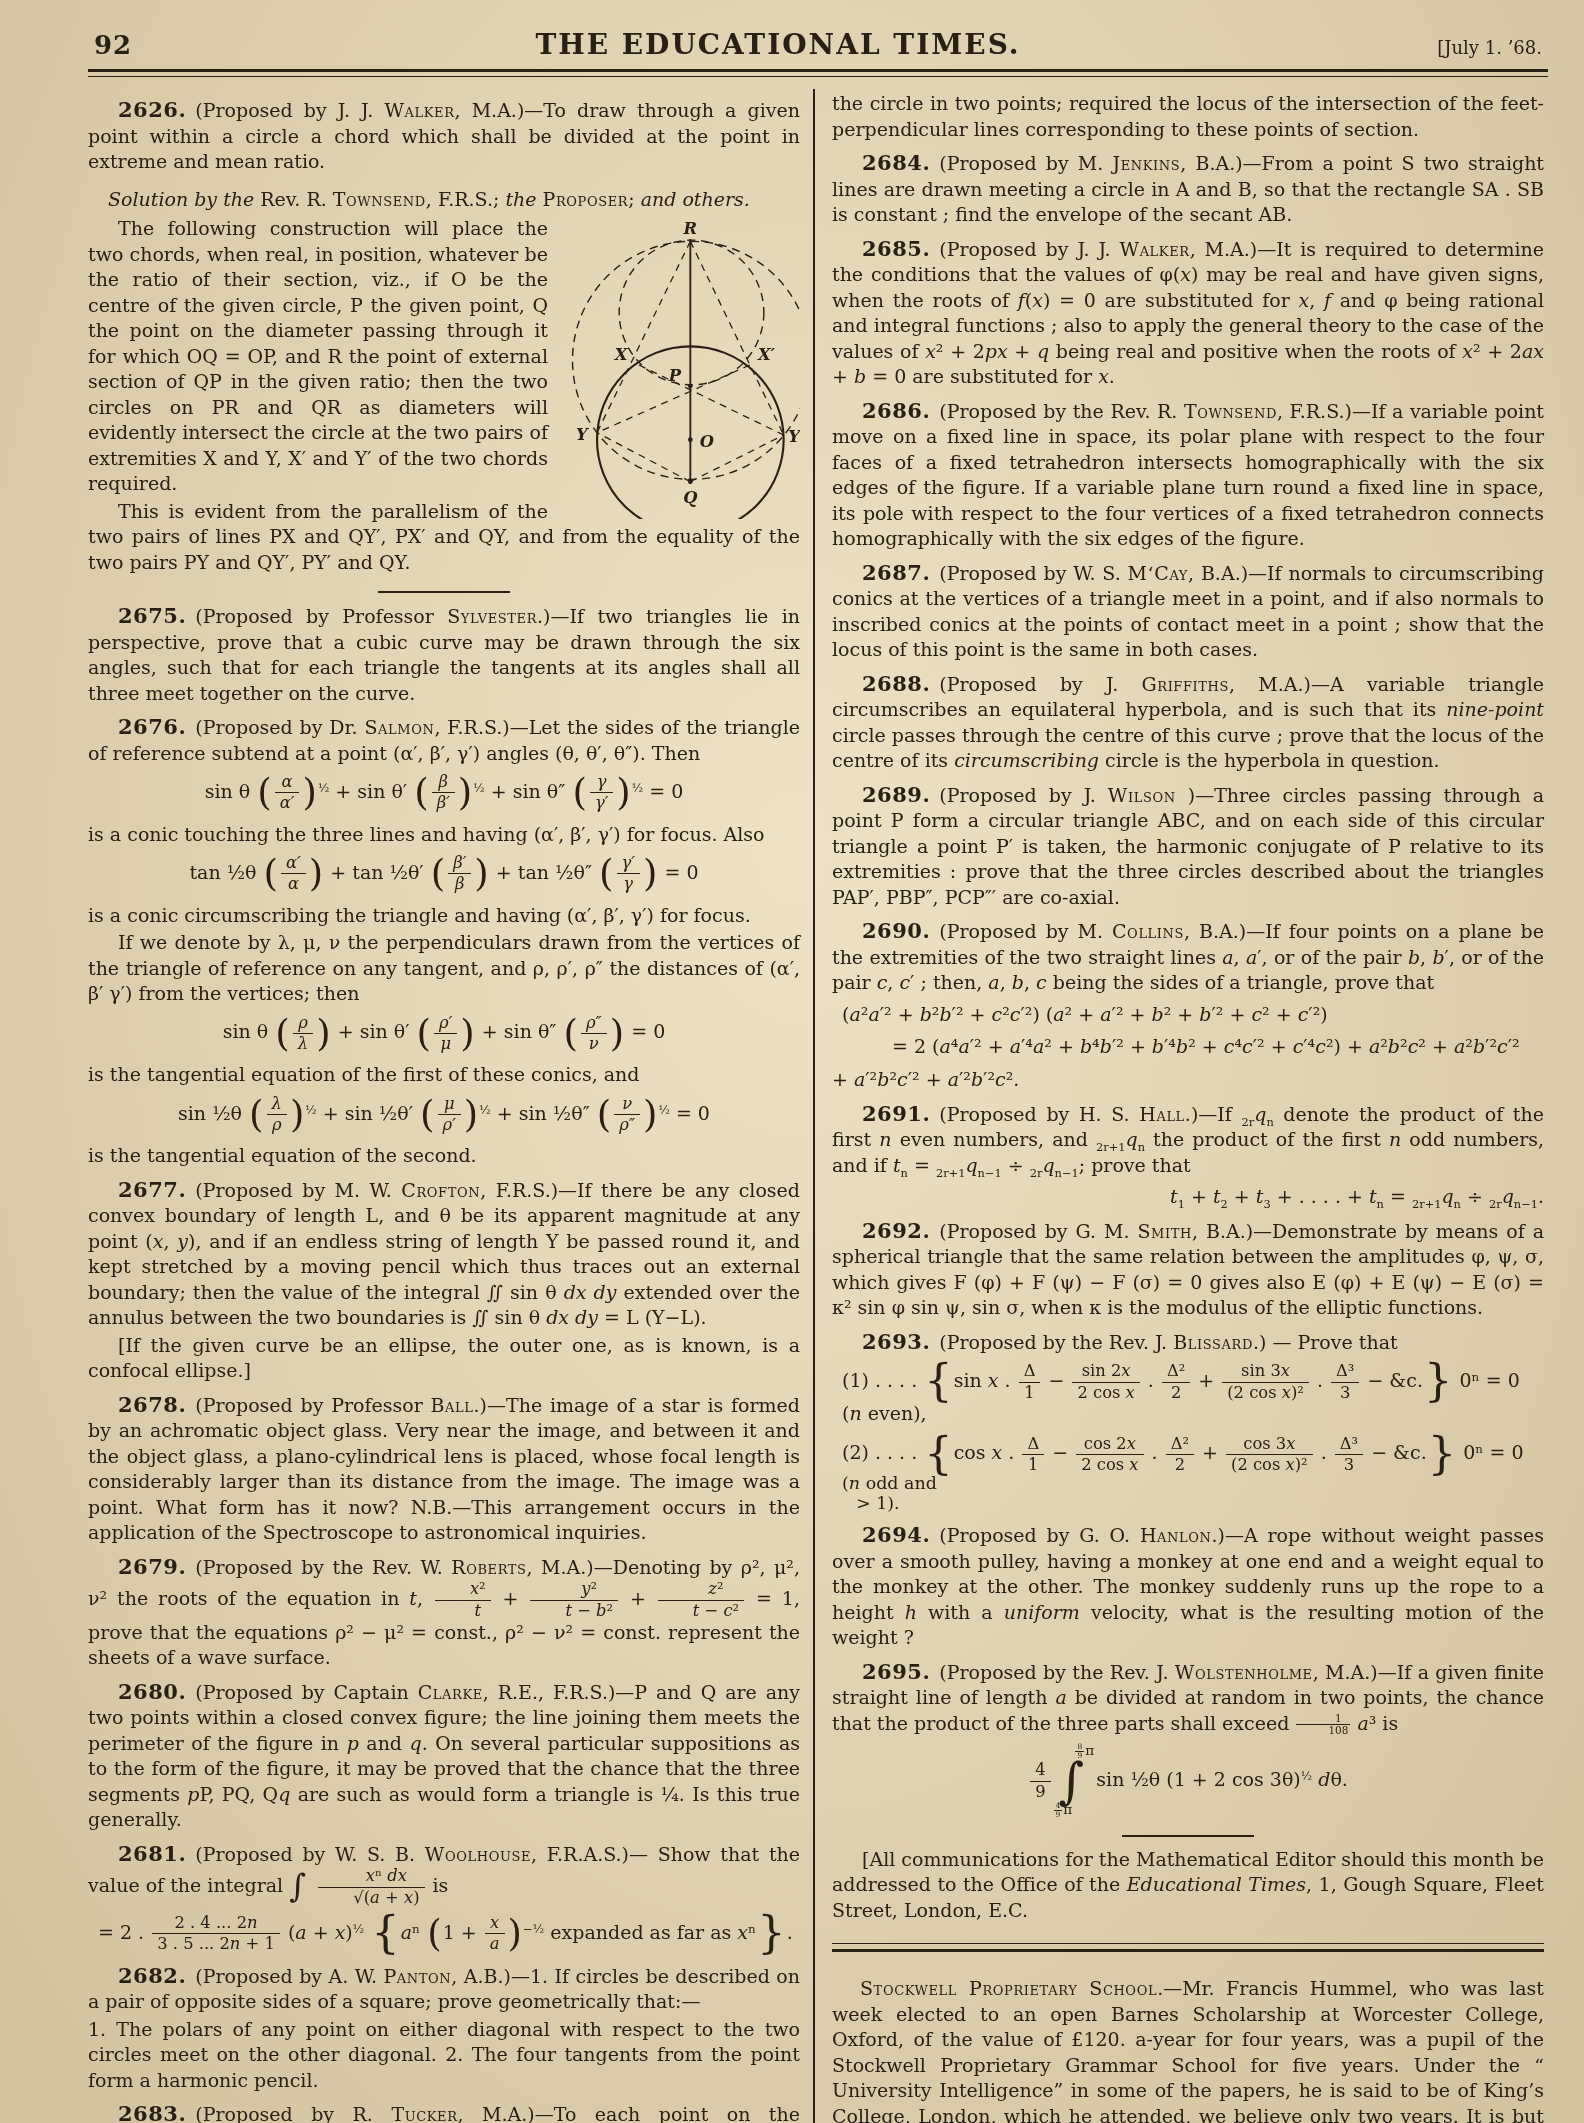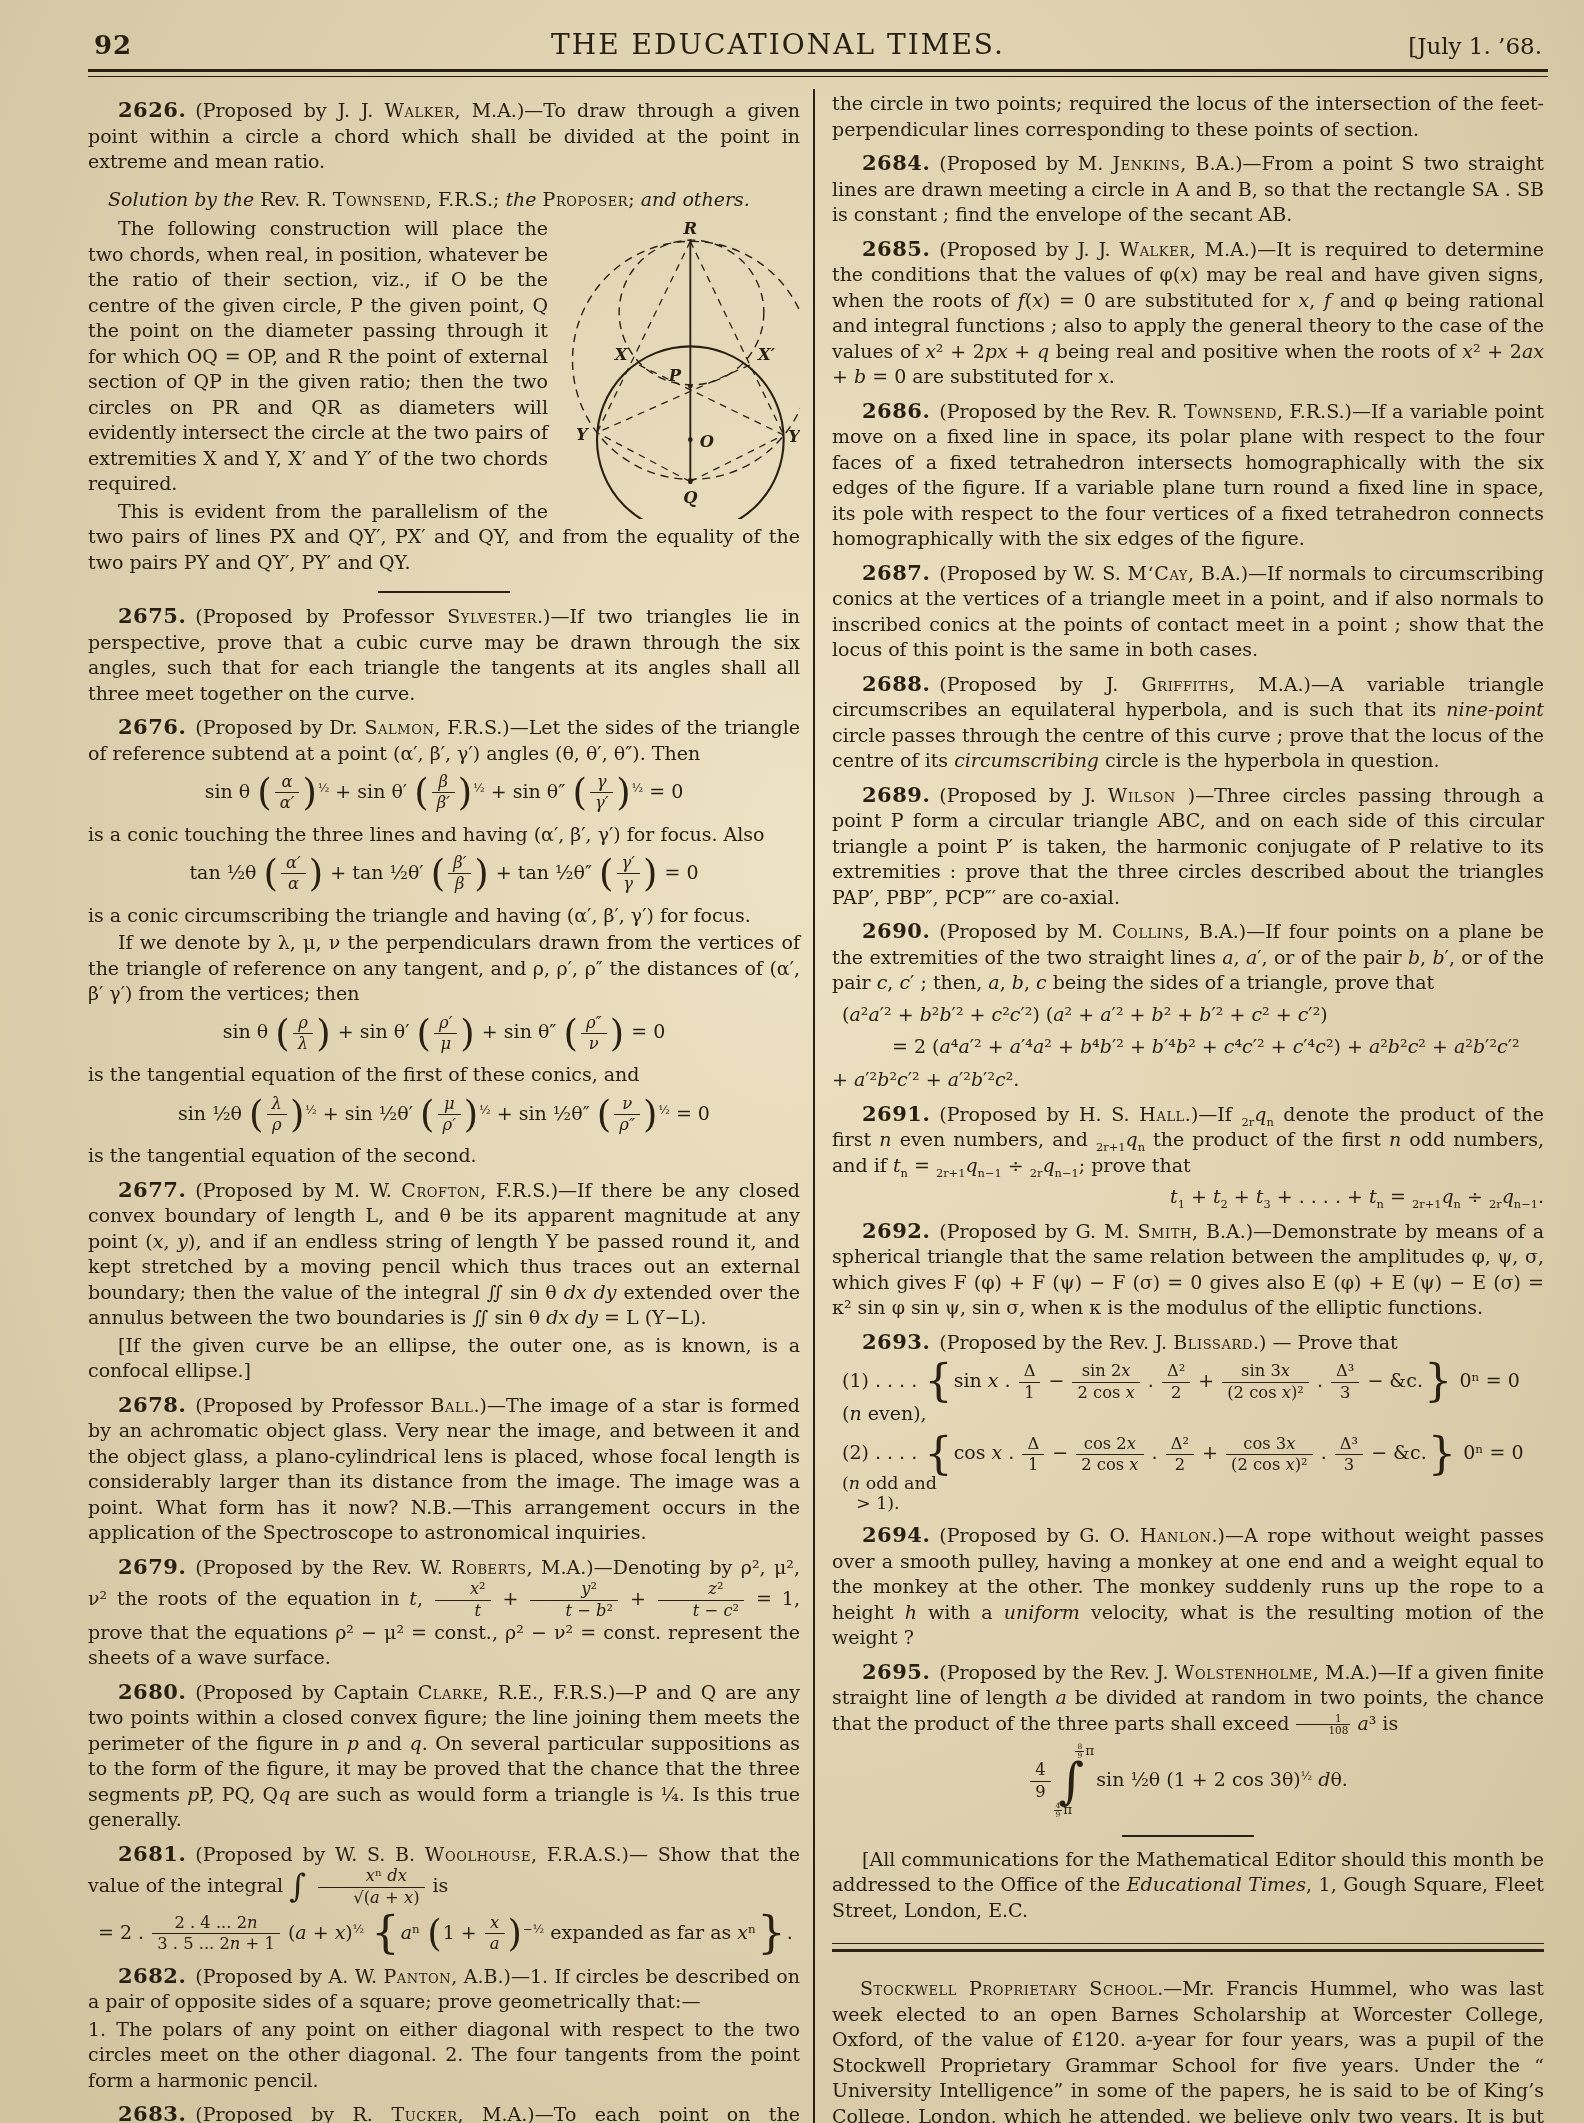--- a/index.html
+++ b/index.html
@@ -8,22 +8,22 @@
     background:
       radial-gradient(ellipse at 50% 40%, rgba(255,250,230,0.25), rgba(120,95,50,0.18) 95%),
       #e7dab8;
     font-family:"DejaVu Serif","Liberation Serif",serif;
     color:#282013;
   }
   .inner{padding:24px 36px 0 88px;}
   
   .hrow{display:flex;align-items:baseline;padding:4px 6px 8px 6px;}
   .pgnum{flex:0 0 140px;font-size:26px;font-weight:bold;letter-spacing:1px;}
-  .mast{flex:1;text-align:center;font-size:28px;font-weight:normal;letter-spacing:2px;}
-  .hdate{flex:0 0 220px;text-align:right;font-size:23px;}
+  .mast{flex:1;text-align:center;font-size:28px;font-weight:bold;letter-spacing:2px;}
+  .hdate{flex:0 0 220px;text-align:right;font-size:18px;}
   .hrule{border-top:3.5px solid #2a2114;border-bottom:1.5px solid #2a2114;height:4px;margin:0 0 12px 0;}
   
   .cols{display:flex;align-items:stretch;}
   .colL{width:712px;}
   .divider{width:2px;background:#2a2114;margin:0 17px 0 13px;}
   .colR{flex:1;padding-right:4px;}
   
   p{margin:0;font-size:19px;line-height:25.5px;text-align:justify;}
   .prob{margin-top:8px;text-indent:30px;}
   .num{font-size:21px;font-weight:bold;padding-right:9px;letter-spacing:0.5px;}

